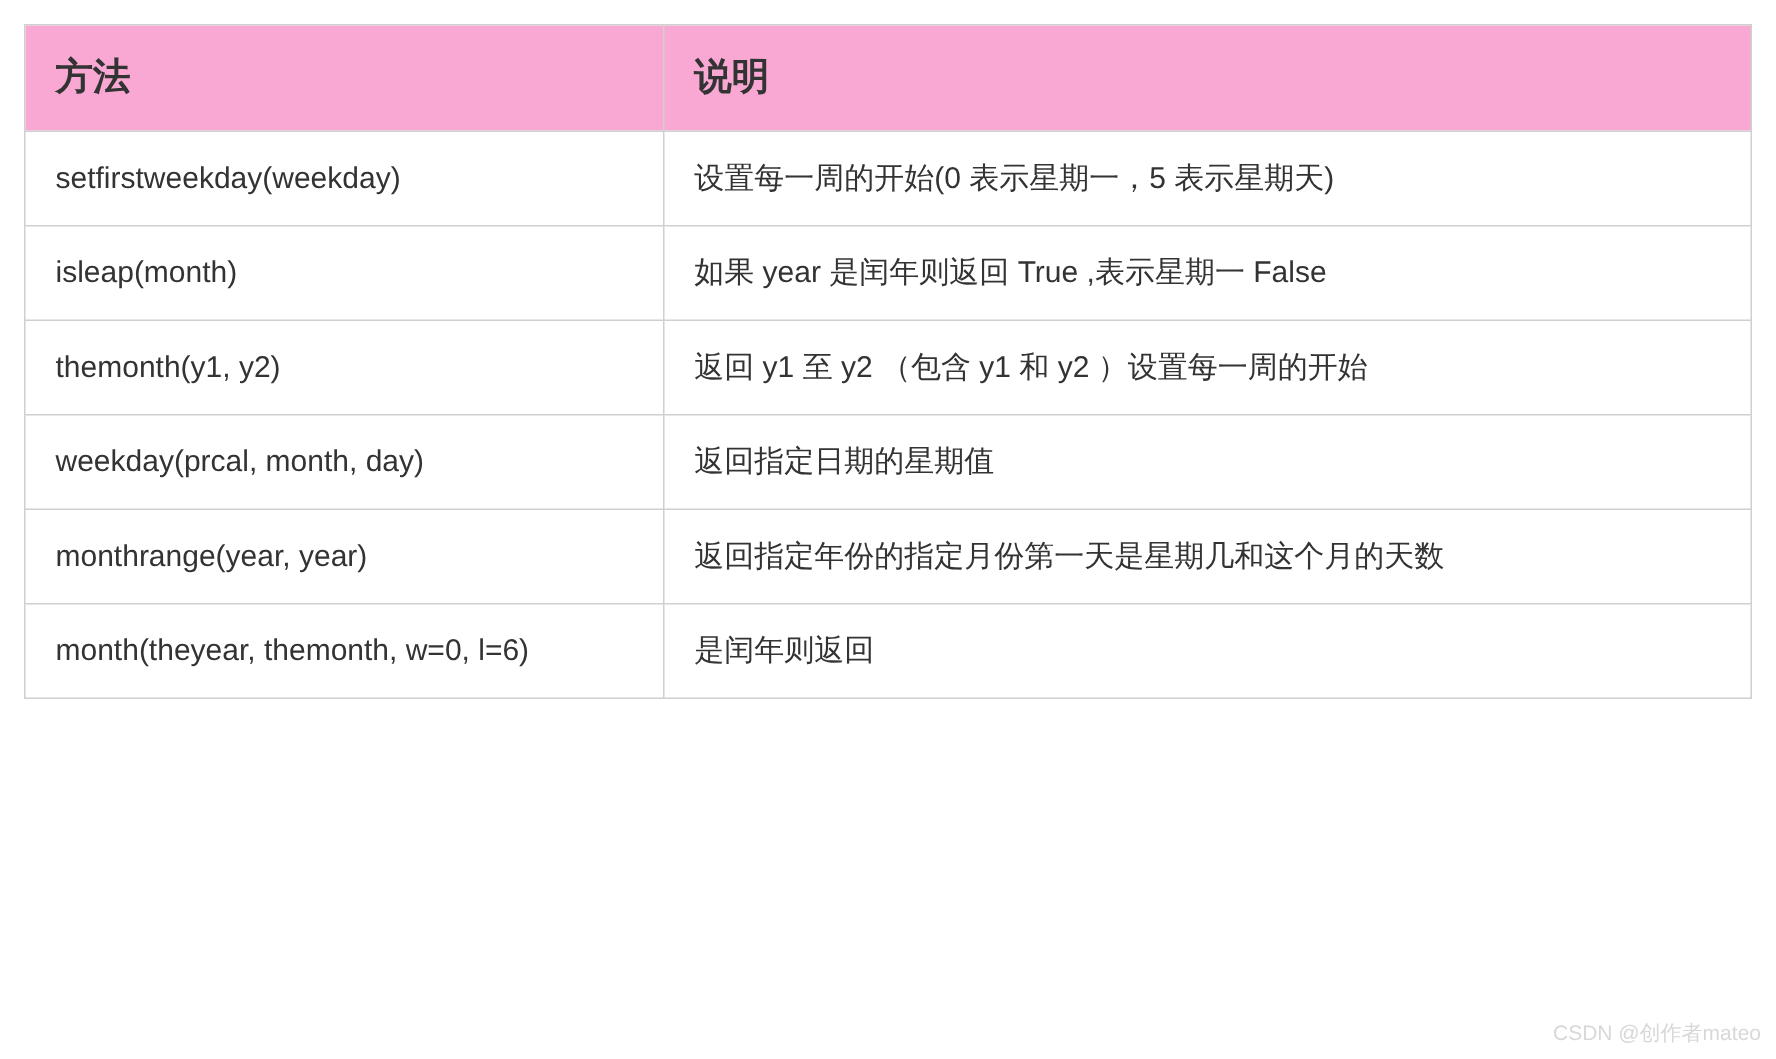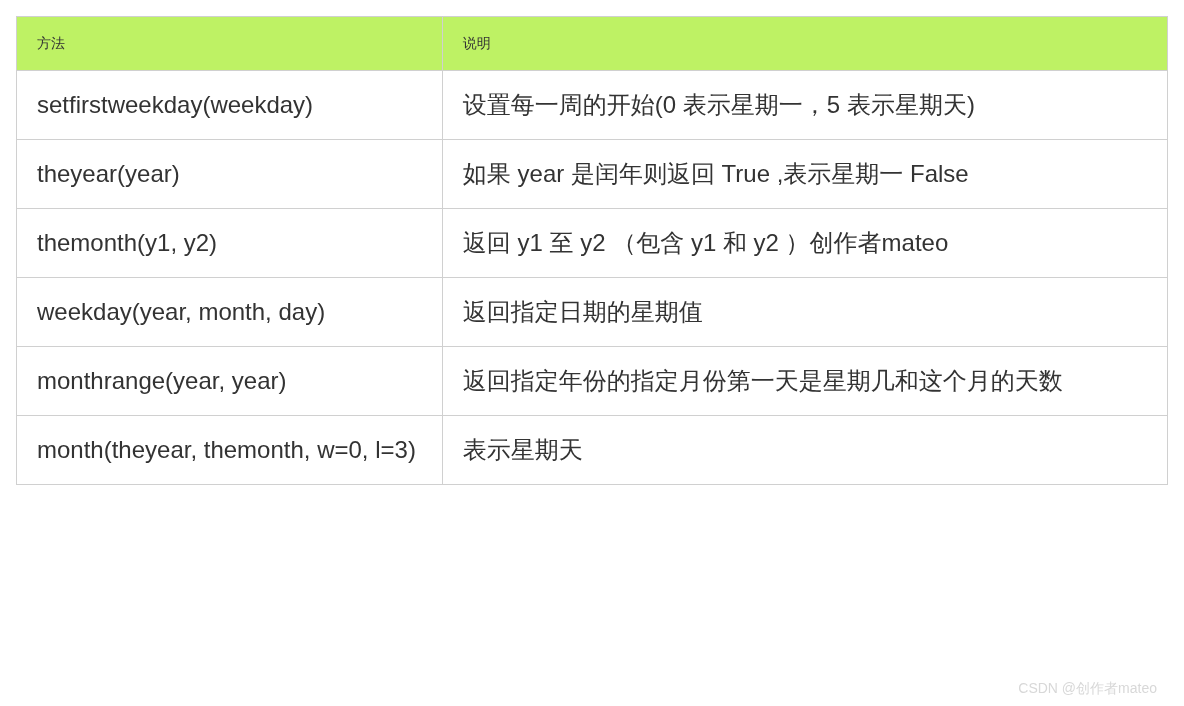--- a/index.html
+++ b/index.html
@@ -17,37 +17,37 @@
     }
     table {
       width: 100%;
       border-collapse: collapse;
       border: 1px solid #d0d0d0;
     }
     th, td {
       border: 1px solid #d0d0d0;
       padding: 16px 20px;
       text-align: left;
-      font-size: 24px;
+      font-size: 20px;
       color: #333333;
       line-height: 1.5;
       vertical-align: middle;
     }
     th {
-      background-color: #bef264;
-      font-weight: normal;
-      font-size: 14px;
+      background-color: #f9a8d4;
+      font-weight: bold;
+      font-size: 25px;
     }
     td:first-child, th:first-child {
       width: 37%;
     }
     .watermark {
       position: absolute;
       bottom: 8px;
-      right: 27px;
+      right: 10px;
       font-size: 14px;
       color: #d8d8d8;
       font-family: "Microsoft YaHei", sans-serif;
     }
   </style>
 </head>
 <body>
 
 <table>
   <thead>
@@ -55,35 +55,35 @@
       <th>方法</th>
       <th>说明</th>
     </tr>
   </thead>
   <tbody>
     <tr>
       <td>setfirstweekday(weekday)</td>
       <td>设置每一周的开始(0 表示星期一，5 表示星期天)</td>
     </tr>
     <tr>
-      <td>theyear(year)</td>
+      <td>isleap(month)</td>
       <td>如果 year 是闰年则返回 True ,表示星期一 False</td>
     </tr>
     <tr>
       <td>themonth(y1, y2)</td>
-      <td>返回 y1 至 y2 （包含 y1 和 y2 ）创作者mateo</td>
+      <td>返回 y1 至 y2 （包含 y1 和 y2 ）设置每一周的开始</td>
     </tr>
     <tr>
-      <td>weekday(year, month, day)</td>
+      <td>weekday(prcal, month, day)</td>
       <td>返回指定日期的星期值</td>
     </tr>
     <tr>
       <td>monthrange(year, year)</td>
       <td>返回指定年份的指定月份第一天是星期几和这个月的天数</td>
     </tr>
     <tr>
-      <td>month(theyear, themonth, w=0, l=3)</td>
-      <td>表示星期天</td>
+      <td>month(theyear, themonth, w=0, l=6)</td>
+      <td>是闰年则返回</td>
     </tr>
   </tbody>
 </table>
 
 <div class="watermark">CSDN @创作者mateo</div>
 
 </body></html>

